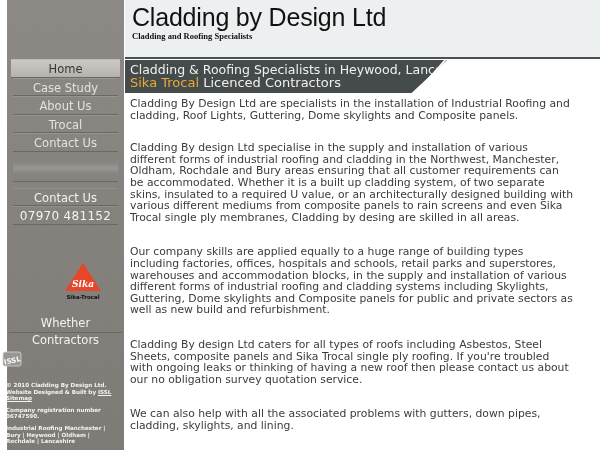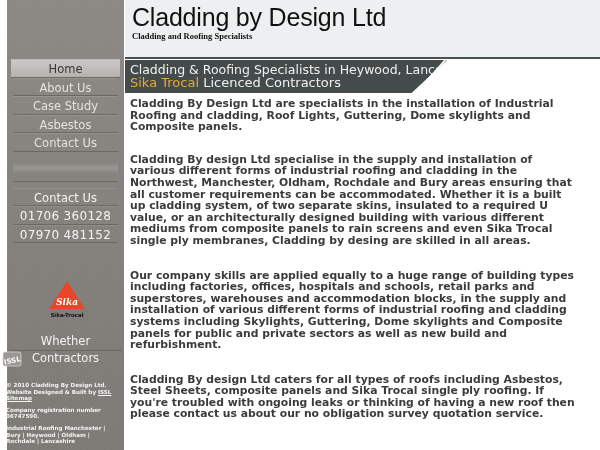--- a/index.html
+++ b/index.html
@@ -38,21 +38,21 @@
   }
   .contact-block { margin: 6px 6px 0 6px; }
   .contact-row {
     height: 18.5px; line-height: 18px; text-align: center;
     font-size: 11.5px; color: #f4f3f1;
     border-bottom: 1px solid #6b6864;
     border-top: 1px solid rgba(255,255,255,0.1);
   }
   .contact-row.phone { font-size: 12px; letter-spacing: 0.3px; }
 
-  .sika-area { height: 88px; position: relative; margin-top: 2px;}
+  .sika-area { height: 88px; position: relative; margin-top: 2px; margin-left: 16px;}
   .sika-logo { position: absolute; left: 40px; top: 34px; width: 40px; height: 40px; }
   .licensed {
     text-align: center; font-size: 11.5px; color: #f4f3f1;
     height: 18px; line-height: 17px;
     border-bottom: 1px solid #6b6864; margin: 0 2px;
   }
   .issl {
     position: absolute; left: 2px; top: 351px; width: 20px; height: 16px;
   }
   .footer {
@@ -94,39 +94,38 @@
   .banner-line2 {
     position: absolute; left: 130px; top: 75px;
     font-size: 13px; color: #f0f0f0; white-space: nowrap;
   }
   .banner-line2 .accent { color: #e8a93a; }
 
   .content {
     position: absolute; left: 130px; top: 98px; width: 445px;
     font-size: 10.8px; line-height: 11.6px; color: #3b3b3b;
   }
-  .content p { margin-bottom: 23px; font-weight: bold; }
+  .content p { margin-bottom: 23px; }
   .content p.first { margin-bottom: 21px; }
 </style>
 </head>
 <body>
 
 <div class="sidebar">
   <div class="sidebar-top"></div>
   <ul class="nav">
     <li class="nav-item active">Home</li>
+    <li class="nav-item">Case Study</li>
     <li class="nav-item">About Us</li>
-    <li class="nav-item">Case Study</li>
-    <li class="nav-item">Asbestos</li>
+    <li class="nav-item">Trocal</li>
     <li class="nav-item">Contact Us</li>
   </ul>
   <div class="nav-spacer"></div>
   <div class="contact-block">
     <div class="contact-row">Contact Us</div>
-    <div class="contact-row phone">01706 360128</div>
     <div class="contact-row phone">07970 481152</div>
   </div>
   <div class="sika-area">
     <svg class="sika-logo" viewBox="0 0 40 40">
       <polygon points="20,2 38,30 2,30" fill="#e8462a"></polygon>
       <text x="20" y="26" text-anchor="middle" font-family="DejaVu Serif, serif" font-style="italic" font-weight="bold" font-size="9" fill="#ffffff">Sika</text>
       <text x="20" y="38" text-anchor="middle" font-family="DejaVu Sans, sans-serif" font-weight="bold" font-size="5.5" fill="#111111">Sika-Trocal</text>
     </svg>
   </div>
   <div class="licensed">Whether Contractors</div>
@@ -157,13 +156,14 @@
   <line x1="36" y1="0" x2="4" y2="36" stroke="#ffffff" stroke-width="1.6"></line>
 </svg>
 <div class="banner-line1">Cladding &amp; Roofing Specialists in Heywood, Lancashire</div>
 <div class="banner-line2"><span class="accent">Sika Trocal</span><span> Licenced Contractors</span></div>
 
 <div class="content">
   <p class="first">Cladding By Design Ltd are specialists in the installation of Industrial Roofing and cladding, Roof Lights, Guttering, Dome skylights and Composite panels.</p>
   <p>Cladding By design Ltd specialise in the supply and installation of various different forms of industrial roofing and cladding in the Northwest, Manchester, Oldham, Rochdale and Bury areas ensuring that all customer requirements can be accommodated.  Whether it is a built up cladding system, of two separate skins, insulated to a required U value, or an architecturally designed building with various different mediums from composite panels to rain screens and even Sika Trocal single ply membranes, Cladding by desing are skilled in all areas.</p>
   <p>Our company skills are applied equally to a huge range of building types including factories, offices, hospitals and schools, retail parks and superstores, warehouses and accommodation blocks, in the supply and installation of various different forms of industrial roofing and cladding systems including Skylights, Guttering, Dome skylights and Composite panels for public and private sectors as well as new build and refurbishment.</p>
   <p>Cladding By design Ltd caters for all types of roofs including Asbestos, Steel Sheets, composite panels and Sika Trocal single ply roofing. If you're troubled with ongoing leaks or thinking of having a new roof then please contact us about our no obligation survey quotation service.</p>
+  <p>We can also help with all the associated problems with gutters, down pipes, cladding, skylights, and lining.</p>
 </div>
 
 </body></html>

